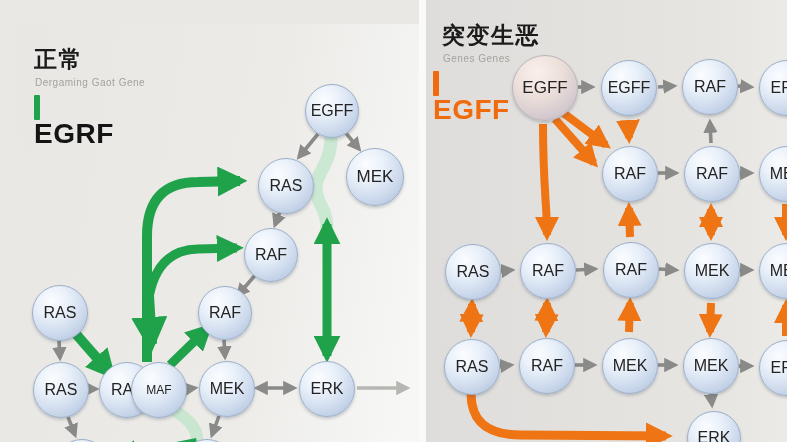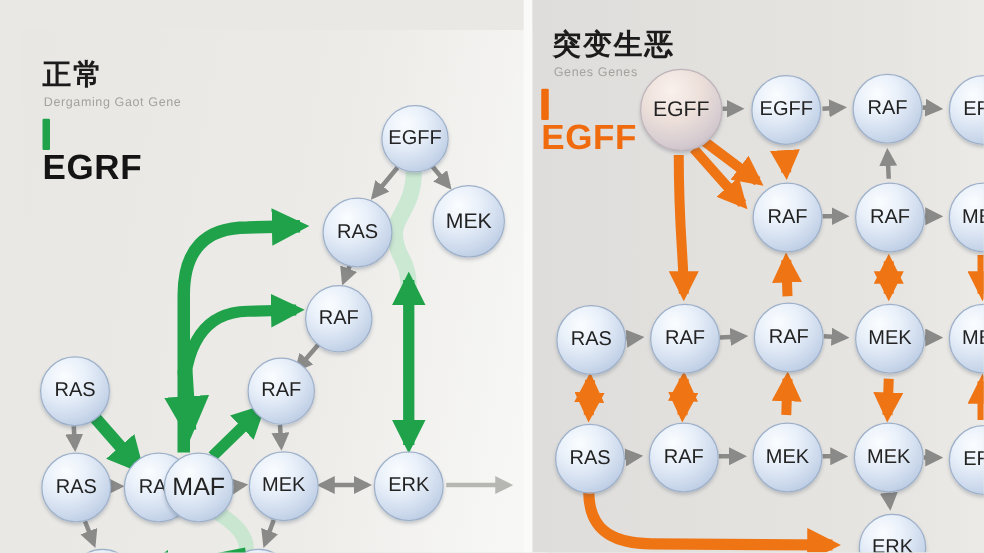--- a/index.html
+++ b/index.html
@@ -95,21 +95,21 @@
     <div class="gene-label" style="color: rgb(20, 20, 20);">EGRF</div>
   </div>
 <div class="node blue" style="left: 287px; top: 60px; height: 52px; width: 52px; font-size: 16px;">EGFF</div>
     <div class="node blue" style="left: 240px; top: 134px; height: 54px; width: 54px; font-size: 16px;">RAS</div>
     <div class="node blue" style="left: 328px; top: 124px; height: 56px; width: 56px; font-size: 17px;">MEK</div>
     <div class="node blue" style="left: 226px; top: 204px; height: 52px; width: 52px; font-size: 16px;">RAF</div>
     <div class="node blue" style="left: 180px; top: 262px; height: 52px; width: 52px; font-size: 16px;">RAF</div>
     <div class="node blue" style="left: 14px; top: 261px; height: 54px; width: 54px; font-size: 16px;">RAS</div>
     <div class="node blue" style="left: 15px; top: 338px; height: 54px; width: 54px; font-size: 16px;">RAS</div>
     <div class="node blue" style="left: 81px; top: 338px; height: 54px; width: 54px; font-size: 16px;">RAF</div>
-    <div class="node blue" style="left: 113px; top: 338px; height: 54px; width: 54px; font-size: 20px;">MAF</div>
+    <div class="node blue" style="left: 113px; top: 338px; height: 54px; width: 54px; font-size: 12px;">MAF</div>
     <div class="node blue" style="left: 181px; top: 337px; height: 54px; width: 54px; font-size: 16px;">MEK</div>
     <div class="node blue" style="left: 281px; top: 337px; height: 54px; width: 54px; font-size: 16px;">ERK</div>
     <div class="node blue" style="left: 37px; top: 415px; height: 52px; width: 52px; font-size: 16px;">ECK</div>
     <div class="node blue" style="left: 162px; top: 415px; height: 52px; width: 52px; font-size: 16px;">ERK</div>
   </div>
 
 <div class="divider"></div>
 
 <div class="panel panel-right">
   <svg class="arrow-layer" width="361" height="442">

